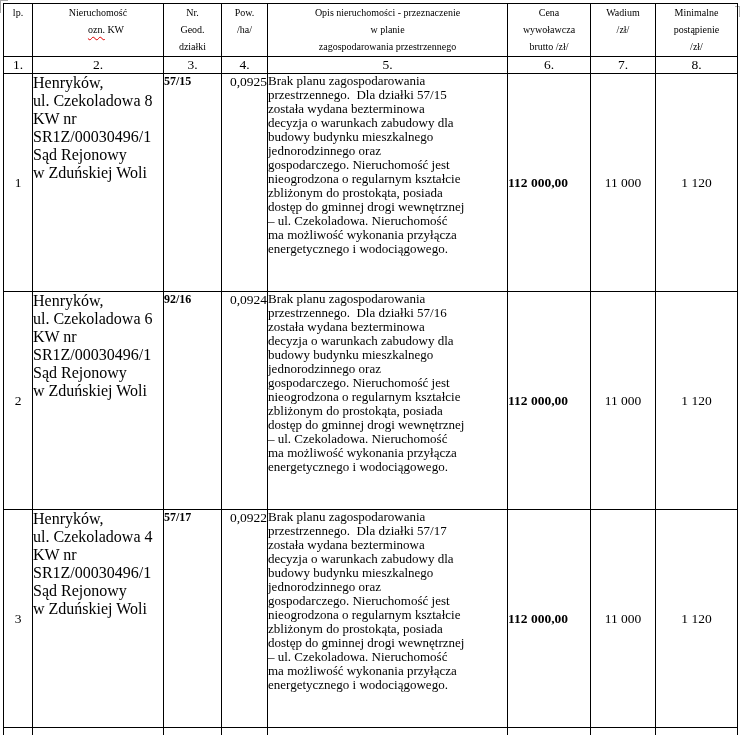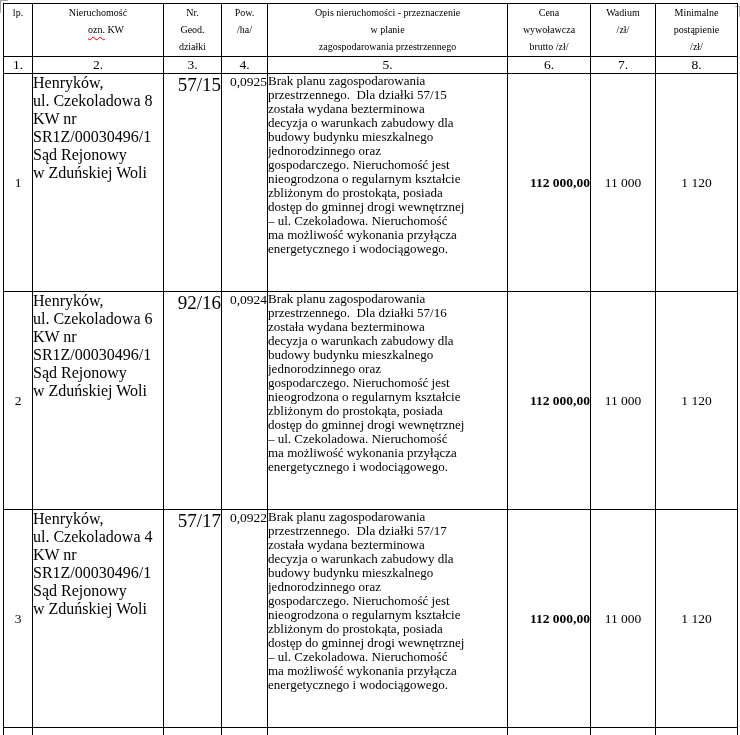--- a/index.html
+++ b/index.html
@@ -64,43 +64,43 @@
     vertical-align: middle;
   }
   td.prop {
     font-size: 16px;
     line-height: 18px;
     vertical-align: top;
     white-space: pre-wrap;
     padding: 2px 2px 0 9px;
   }
   td.plot {
-    font-size: 19px;
-    font-weight: normal;
-    text-align: right;
+    font-size: 12px;
+    font-weight: bold;
+    text-align: left;
     vertical-align: top;
     padding-top: 3px;
   }
   td.area {
     font-size: 13.5px;
     text-align: right;
     vertical-align: top;
     padding: 3px 2px 0 0;
   }
   td.desc {
     font-size: 13px;
     line-height: 14px;
     vertical-align: top;
     white-space: pre-wrap;
     padding: 3px 2px 0 5px;
   }
   td.price {
     font-size: 13.5px;
     font-weight: bold;
-    text-align: right;
+    text-align: left;
     vertical-align: middle;
   }
   td.deposit, td.minbid {
     font-size: 13.5px;
     text-align: center;
     vertical-align: middle;
   }
   .squiggle {
     text-decoration: underline;
     text-decoration-style: wavy;

